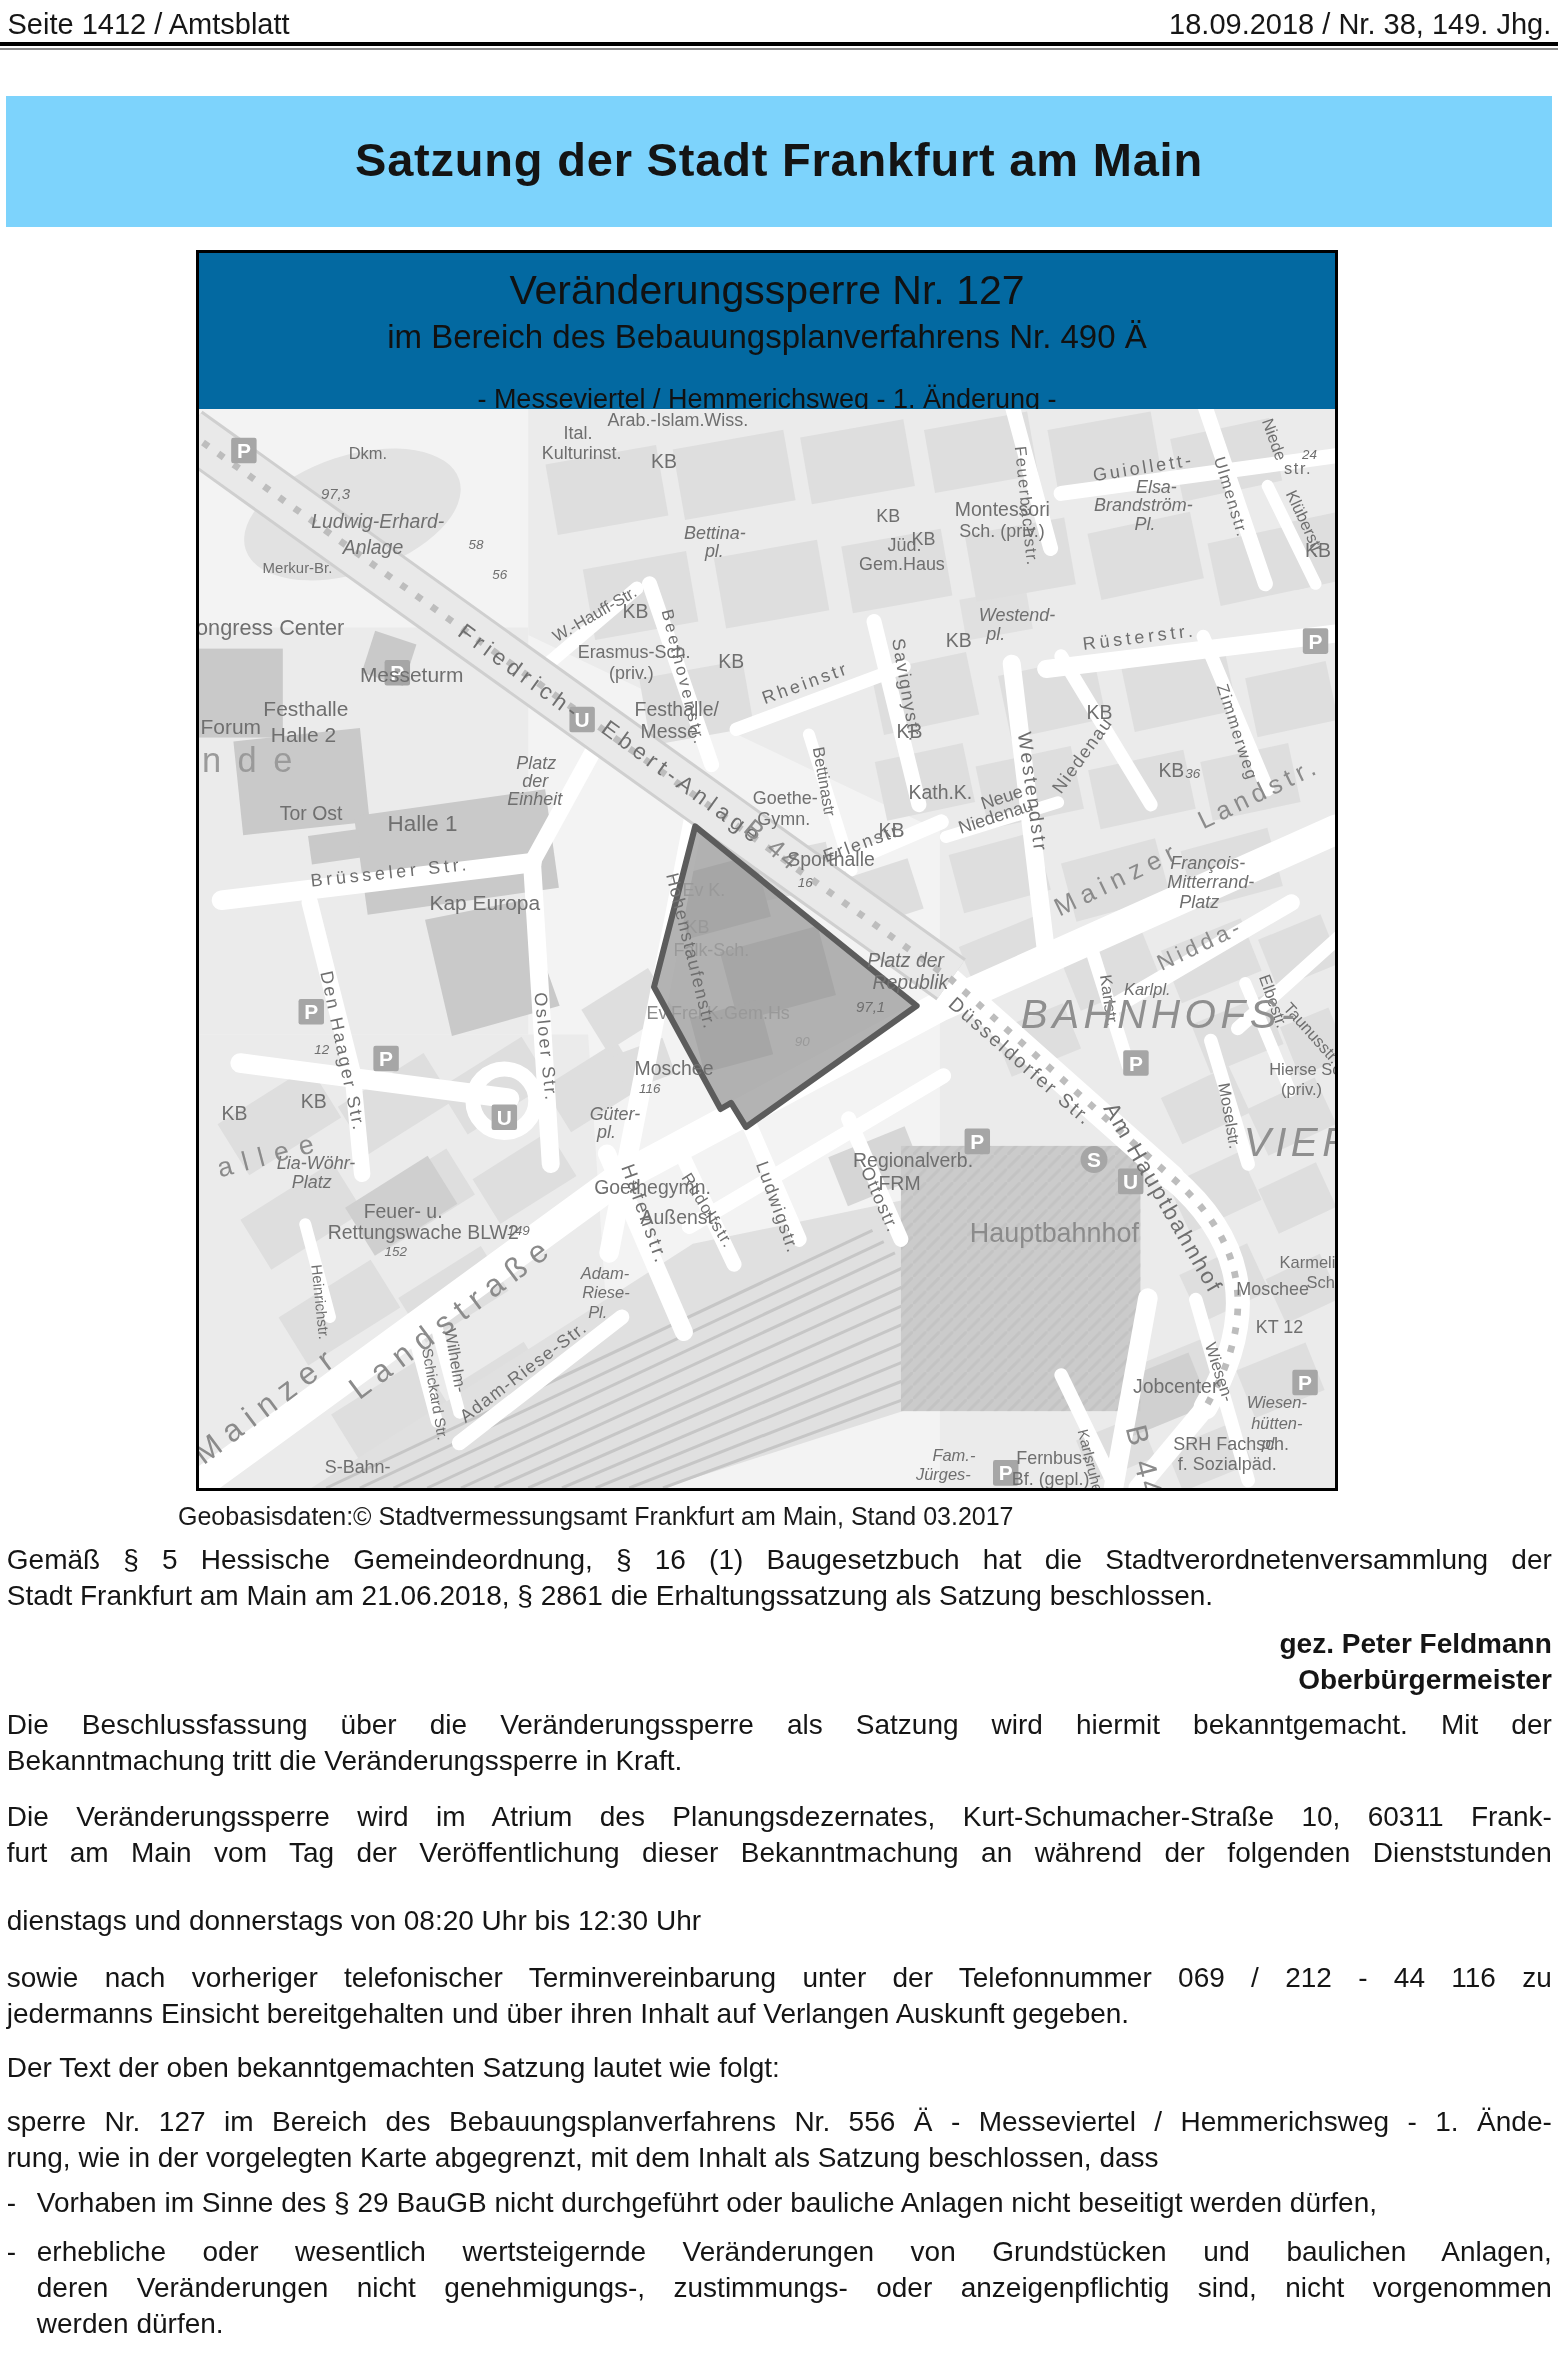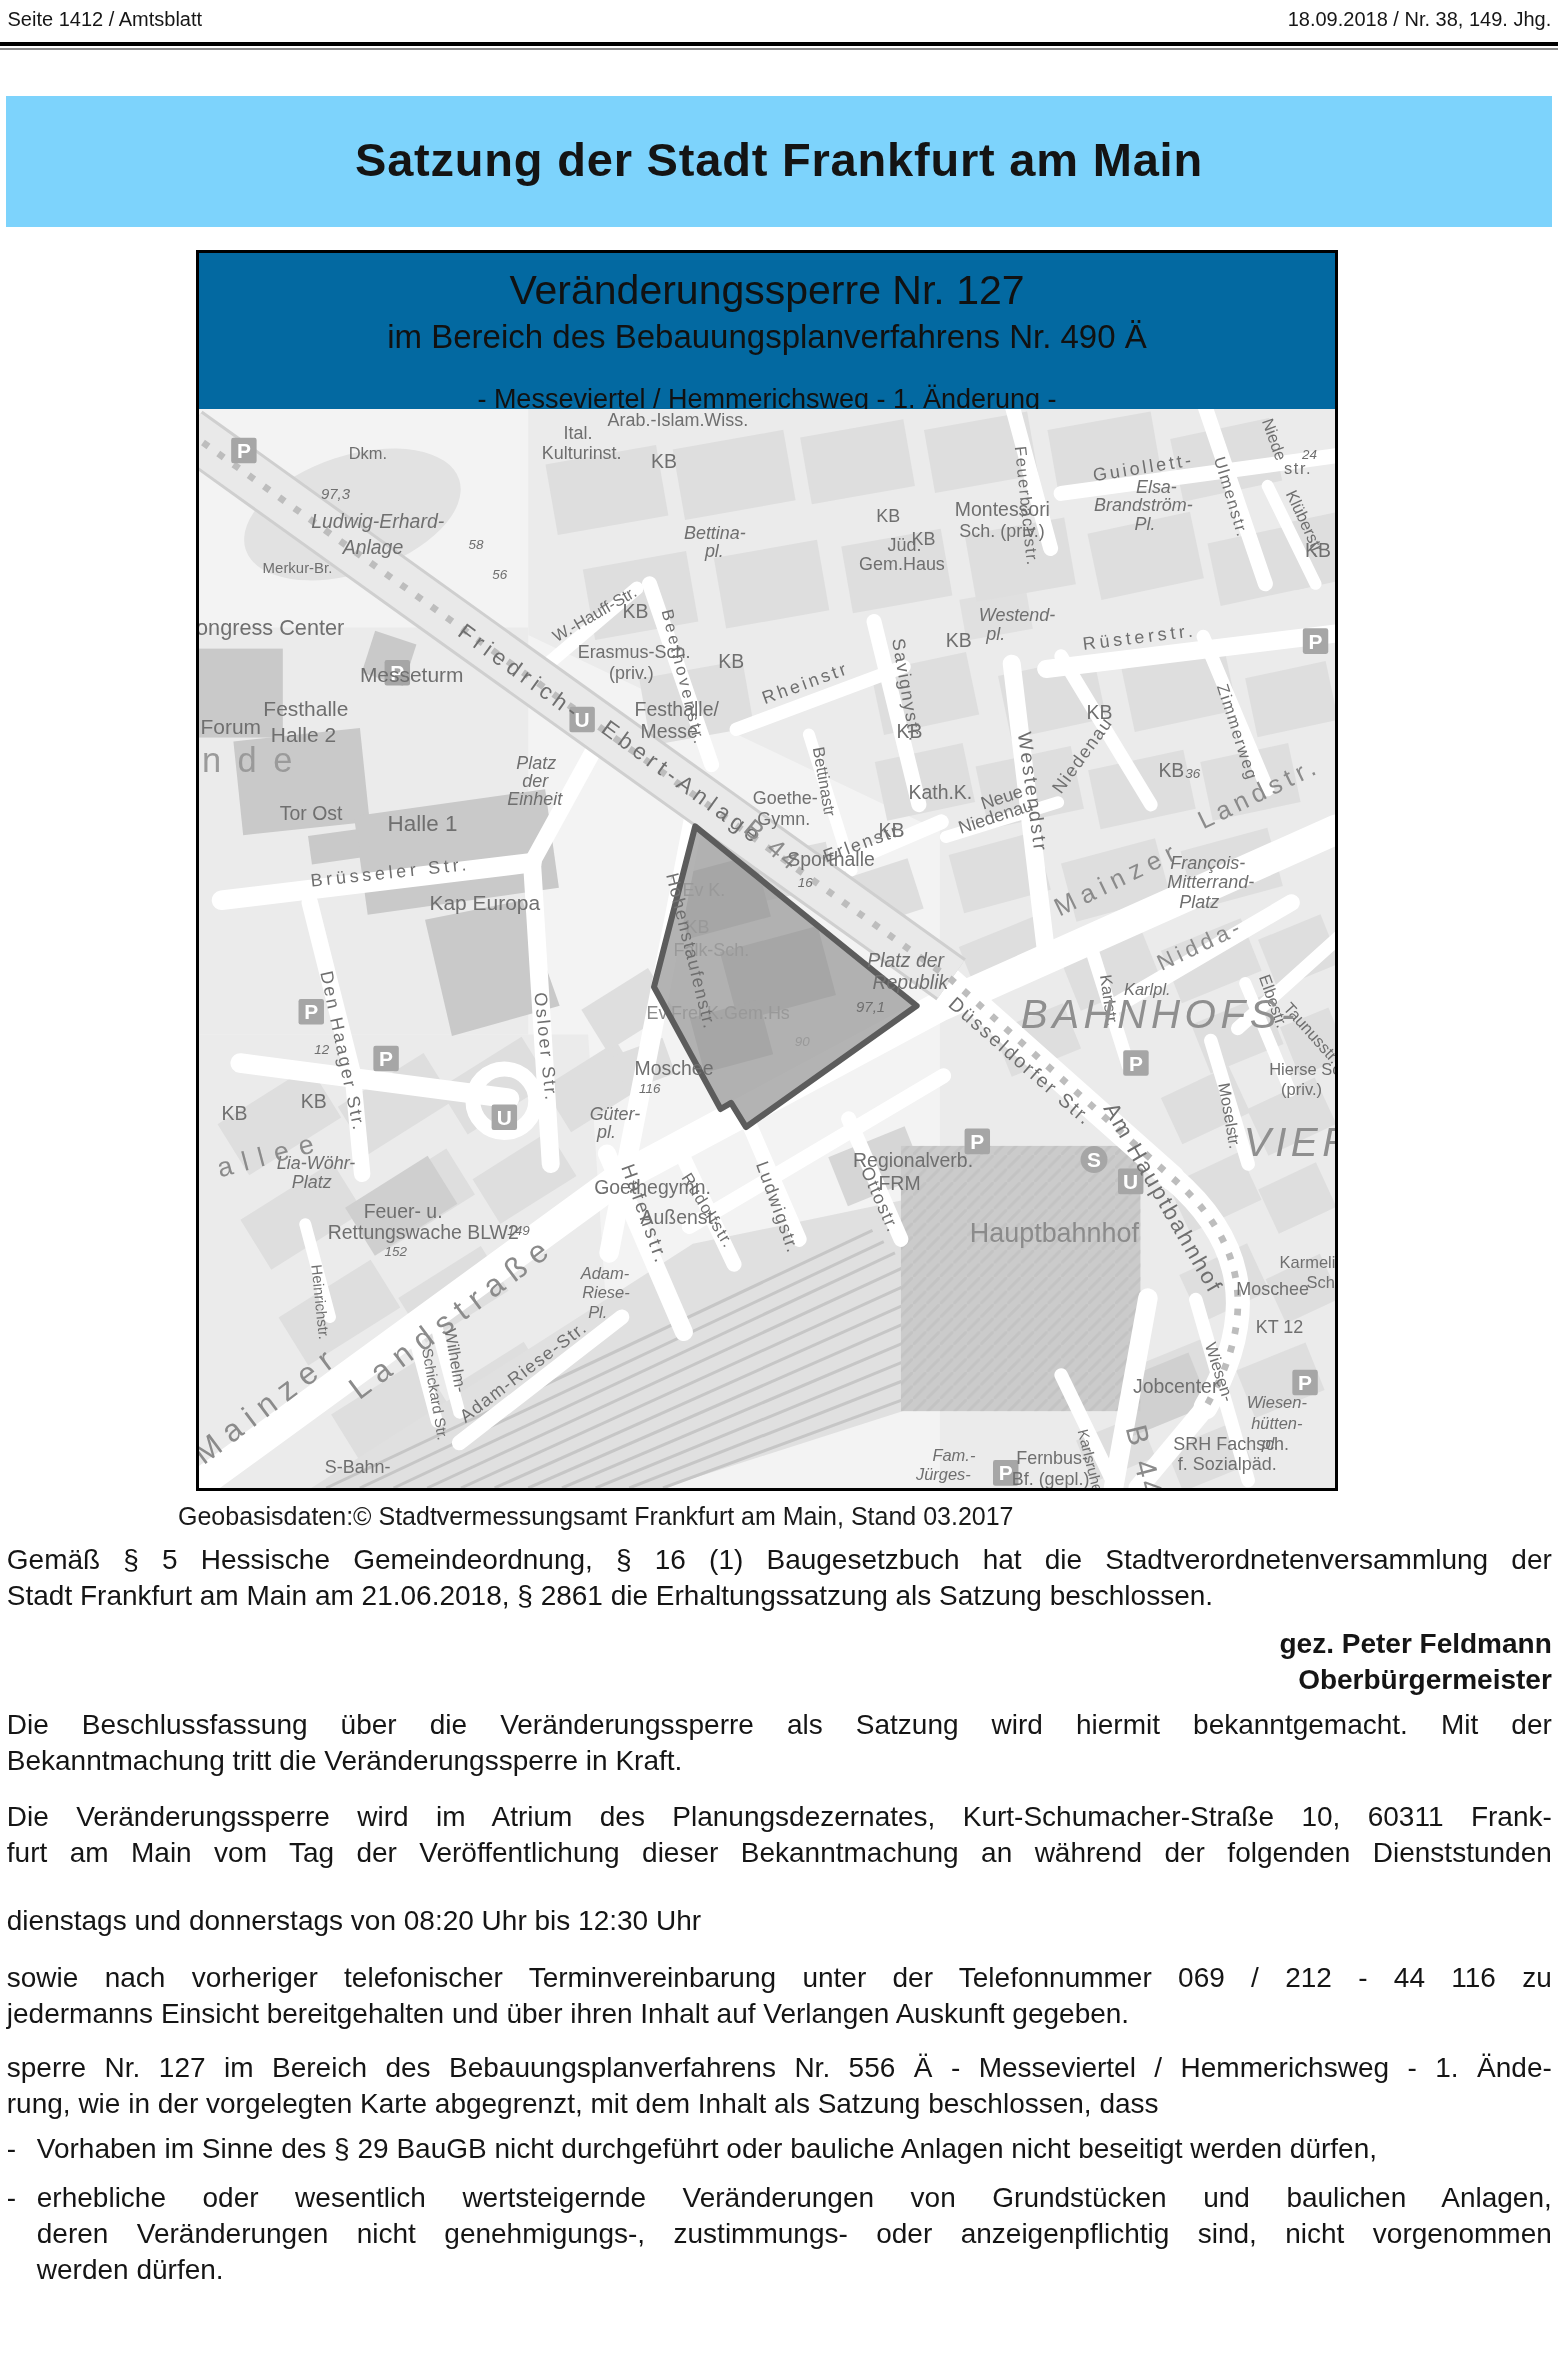--- a/index.html
+++ b/index.html
@@ -1,19 +1,19 @@
 <!DOCTYPE html>
 <html style="font-size:12px"><head>
 <meta charset="utf-8">
 <style>
   html,body{margin:0;padding:0;}
   body{width:1558px;height:2377px;position:relative;background:#ffffff;
        font-family:"Liberation Sans",sans-serif;color:#161616;overflow:hidden;}
   
-  .hdr{position:absolute;top:7.5px;left:7.5px;right:6.8px;height:35px;font-size:20px;}
+  .hdr{position:absolute;top:7.5px;left:7.5px;right:6.8px;height:35px;font-size:29px;}
   .hdr .l{position:absolute;left:0;top:0;}
   .hdr .r{position:absolute;right:0;top:0;}
   .rule1{position:absolute;top:42px;left:0;right:0;height:3.8px;background:#000;}
   .rule2{position:absolute;top:48px;left:0;right:0;height:1.5px;background:#8a8a8a;}
   
   .banner{position:absolute;top:96px;left:6px;right:6px;height:131px;background:#7dd3fc;}
   .banner .t{position:absolute;left:0;right:0;top:50%;transform:translateY(-54%);
              text-align:center;font-size:47px;font-weight:bold;color:#141414;letter-spacing:0.8px;}
   
   .mapbox{position:absolute;left:196px;top:250px;width:1142px;height:1241px;
@@ -468,20 +468,23 @@
       <div class="ln j">furt am Main vom Tag der Veröffentlichung dieser Bekanntmachung an während der folgenden Dienststunden</div>
     </div>
     <div class="para" style="margin-top: 32px;">
       <div class="ln">dienstags und donnerstags von 08:20 Uhr bis 12:30 Uhr</div>
     </div>
     <div class="para" style="margin-top: 21px;">
       <div class="ln j">sowie nach vorheriger telefonischer Terminvereinbarung unter der Telefonnummer 069 / 212 - 44 116 zu</div>
       <div class="ln">jedermanns Einsicht bereitgehalten und über ihren Inhalt auf Verlangen Auskunft gegeben.</div>
     </div>
     <div class="para" style="margin-top: 18px;">
+      <div class="ln">Der Text der oben bekanntgemachten Satzung lautet wie folgt:</div>
+    </div>
+    <div class="para" style="margin-top: 18px;">
       <div class="ln j">sperre Nr. 127 im Bereich des Bebauungsplanverfahrens Nr. 556 Ä - Messeviertel / Hemmerichsweg - 1. Ände-</div>
       <div class="ln">rung, wie in der vorgelegten Karte abgegrenzt, mit dem Inhalt als Satzung beschlossen, dass</div>
     </div>
     <div class="para bullet" style="margin-top: 9px;">
       <span class="dash">-</span>
       <div class="btxt">
         <div class="ln">Vorhaben im Sinne des § 29 BauGB nicht durchgeführt oder bauliche Anlagen nicht beseitigt werden dürfen,</div>
       </div>
     </div>
     <div class="para bullet" style="margin-top: 13.5px;">

